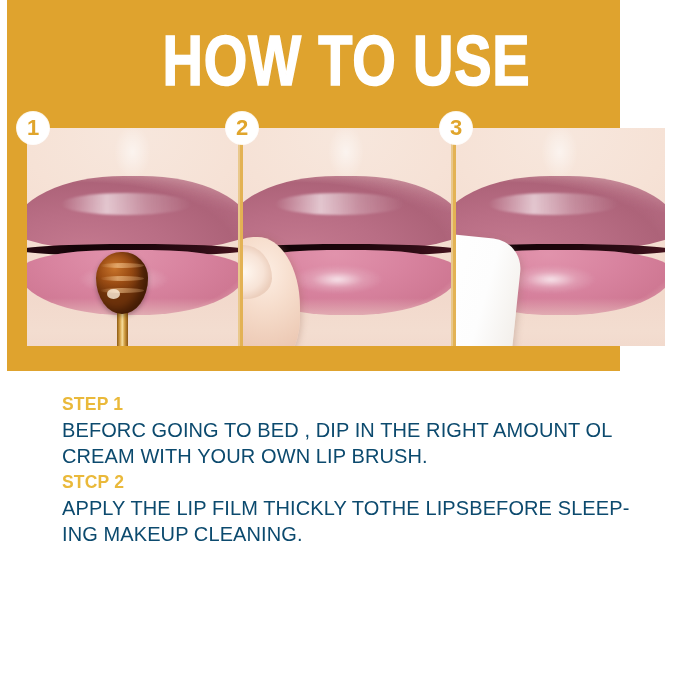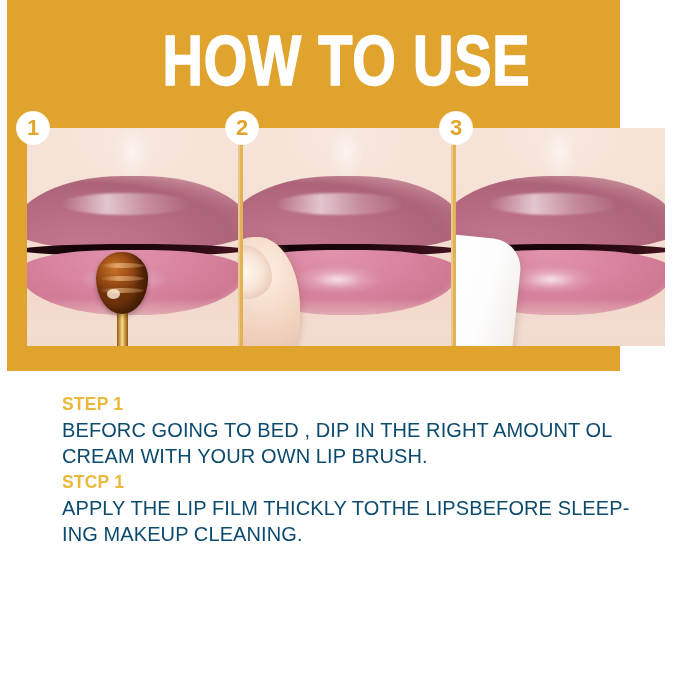--- a/index.html
+++ b/index.html
@@ -338,21 +338,21 @@
 
 <div id="instructions">
 
   <div class="step-block">
     <div class="step-head">STEP 1</div>
     <div class="step-body">BEFORC GOING TO BED , DIP IN THE RIGHT AMOUNT OL
 CREAM WITH YOUR OWN LIP BRUSH.</div>
   </div>
 
   <div class="step-block">
-    <div class="step-head">STCP 1</div>
+    <div class="step-head">STCP 2</div>
     <div class="step-body">APPLY THE LIP FILM THICKLY TOTHE LIPSBEFORE SLEEP-
 ING MAKEUP CLEANING.</div>
   </div>
 
   <div class="step-block">
   </div>
 
 </div>
 
 </body></html>

